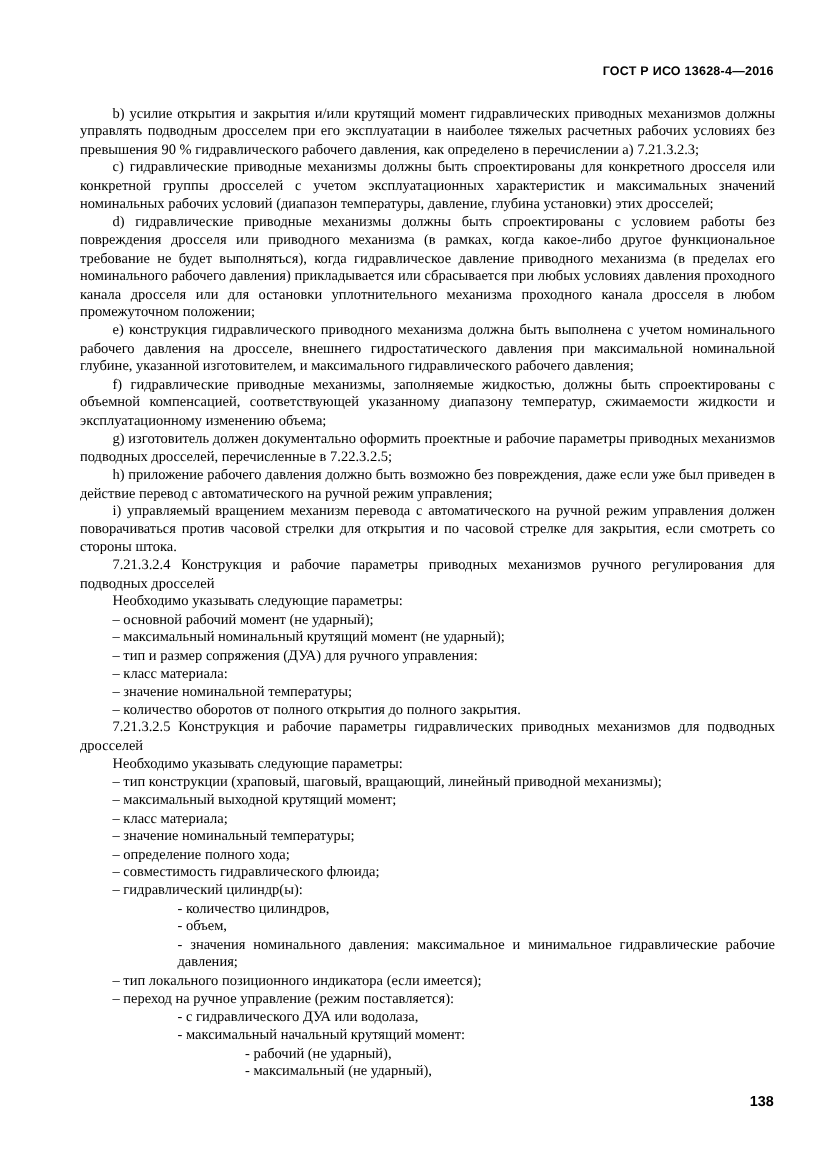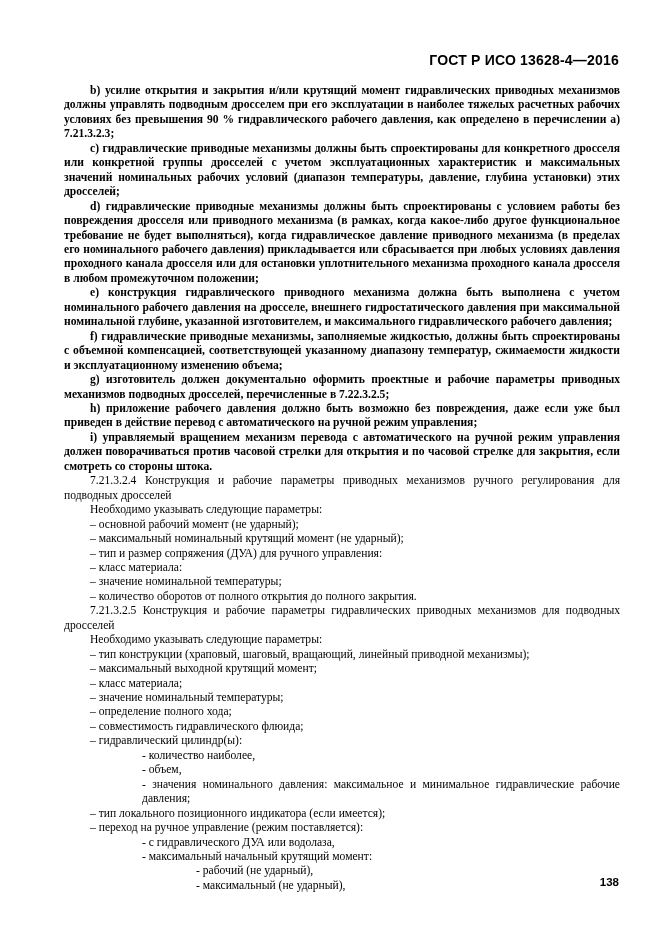--- a/index.html
+++ b/index.html
@@ -14,39 +14,38 @@
     background: #ffffff;
     font-family: "Liberation Serif", serif;
     color: #000000;
     box-sizing: border-box;
   }
   .header {
     position: absolute;
     top: 52px;
     right: 42px;
     font-family: "Liberation Sans", sans-serif;
-    font-size: 14px;
+    font-size: 10px;
     font-weight: bold;
     letter-spacing: 0.2px;
     white-space: nowrap;
   }
   .content {
     position: absolute;
     top: 84px;
     left: 64px;
     width: 556px;
     font-size: 11.6px;
     line-height: 14.45px;
     text-align: justify;
   }
   .p {
     margin: 0;
     text-indent: 26px;
     text-align: justify;
-    font-weight: bold;
   }
   .dash {
     margin: 0;
     text-indent: 0;
     padding-left: 26px;
     text-align: left;
   }
   .sub1 {
     margin: 0;
     text-indent: 0;
@@ -114,21 +113,21 @@
     <p class="clause">7.21.3.2.5 Конструкция и рабочие параметры гидравлических приводных механизмов для подводных дросселей</p>
     <p class="lead">Необходимо указывать следующие параметры:</p>
     <p class="dash">– тип конструкции (храповый, шаговый, вращающий, линейный приводной механизмы);</p>
     <p class="dash">– максимальный выходной крутящий момент;</p>
     <p class="dash">– класс материала;</p>
     <p class="dash">– значение номинальный температуры;</p>
     <p class="dash">– определение полного хода;</p>
     <p class="dash">– совместимость гидравлического флюида;</p>
     <p class="dash">– гидравлический цилиндр(ы):</p>
 
-    <p class="sub1">- количество наиболее,</p>
+    <p class="sub1">- количество цилиндров,</p>
     <p class="sub1">- объем,</p>
     <p class="sub2">- значения номинального давления: максимальное и минимальное гидравлические рабочие давления;</p>
 
     <p class="dash">– тип локального позиционного индикатора (если имеется);</p>
     <p class="dash">– переход на ручное управление (режим поставляется):</p>
 
     <p class="sub1">- с гидравлического ДУА или водолаза,</p>
     <p class="sub1">- максимальный начальный крутящий момент:</p>
     <p class="sub3">- рабочий (не ударный),</p>
     <p class="sub3">- максимальный (не ударный),</p>

